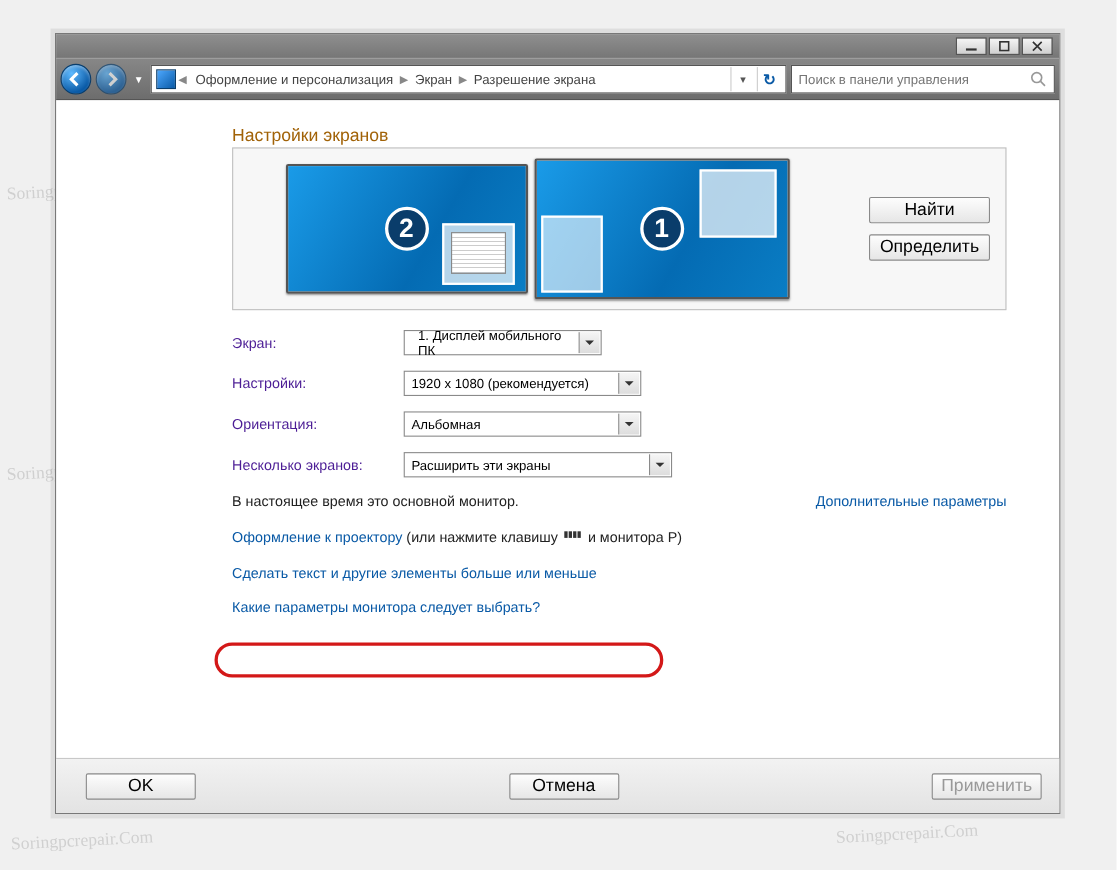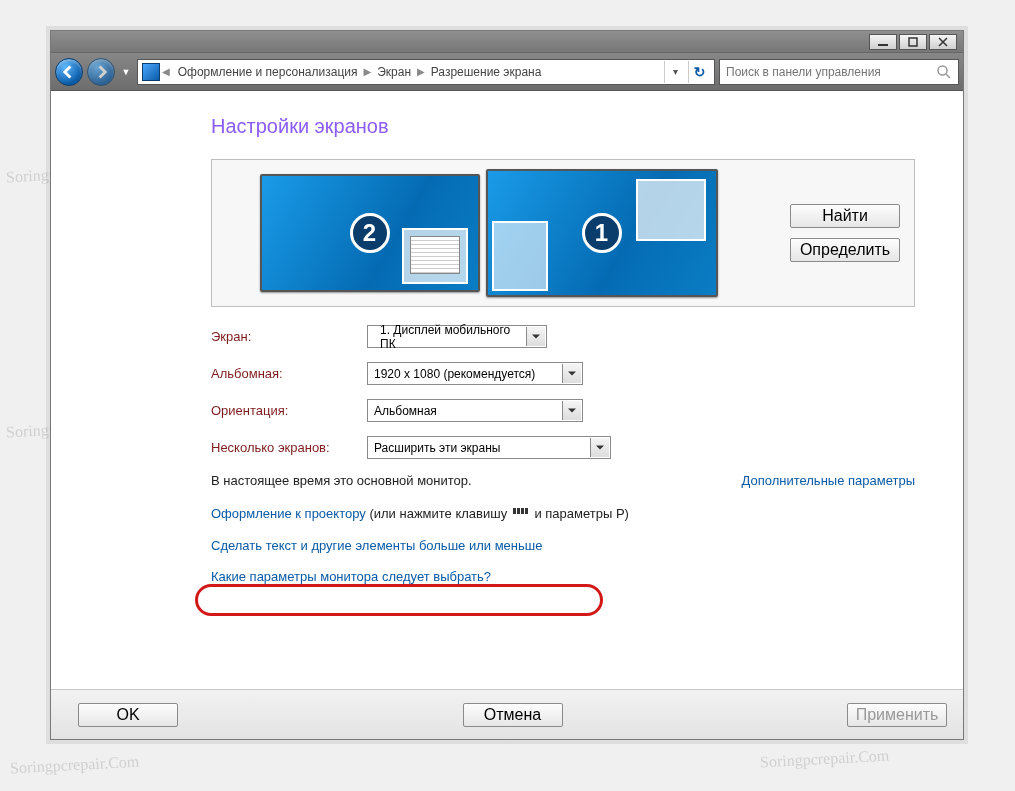--- a/index.html
+++ b/index.html
@@ -111,21 +111,21 @@
   }
   .search-icon { width:16px;height:16px;opacity:.6; }
 
   
   .content {
     padding: 24px 48px 0 160px;
     height: 576px;
     overflow:hidden;
     position:relative;
   }
-  .heading { color:#8b5cf6; font-size:20px; font-weight:400; margin-bottom:21px; }
+  .heading { color:#a16207; font-size:16px; font-weight:400; margin-bottom:1px; }
 
   .monitor-panel {
     border:1px solid #bfbfbf;
     background:#f7f7f7;
     height:148px;
     display:flex;
     align-items:center;
     padding: 10px 14px;
     gap:12px;
     margin-bottom:18px;
@@ -158,21 +158,21 @@
     font-size:16px;
     border:1px solid #8a8a8a;
     background:linear-gradient(#fdfdfd,#e6e6e6);
     cursor:pointer;
     border-radius:2px;
     margin-left:27px;
   }
   .std-btn:disabled { color:#999; }
 
   .form-row { display:flex;align-items:center;margin-bottom:14px; }
-  .form-label { width:156px;font-size:13px;color:#7f1d1d; }
+  .form-label { width:156px;font-size:13px;color:#4c1d95; }
   .dropdown {
     height:23px;
     border:1px solid #8a8a8a;
     background:#fff;
     font-size:12px;
     padding:0 22px 0 6px;
     display:flex;align-items:center;
     position:relative;
     cursor:pointer;
     min-width: 118px;
@@ -321,21 +321,21 @@
         <button class="std-btn">Найти</button>
         <button class="std-btn">Определить</button>
       </div>
     </div>
 
     <div class="form-row">
       <div class="form-label">Экран:</div>
       <div class="dropdown dd-screen">1. Дисплей мобильного ПК</div>
     </div>
     <div class="form-row">
-      <div class="form-label">Альбомная:</div>
+      <div class="form-label">Настройки:</div>
       <div class="dropdown dd-res">1920 x 1080 (рекомендуется)</div>
     </div>
     <div class="form-row">
       <div class="form-label">Ориентация:</div>
       <div class="dropdown dd-orient">Альбомная</div>
     </div>
     <div class="form-row">
       <div class="form-label">Несколько экранов:</div>
       <div class="dropdown dd-multi">Расширить эти экраны</div>
     </div>
@@ -347,21 +347,21 @@
 
     <div class="link-row">
       <span class="link">Оформление к проектору</span>
       <span>(или нажмите клавишу</span>
       <span class="win-key">
           <span></span>
           <span></span>
           <span></span>
           <span></span>
         </span>
-      <span>и параметры P)</span>
+      <span>и монитора P)</span>
     </div>
 
     <div class="link-row">
       <span class="link">Сделать текст и другие элементы больше или меньше</span>
     </div>
 
     <div class="link-row">
       <span class="link">Какие параметры монитора следует выбрать?</span>
     </div>
   </div>

